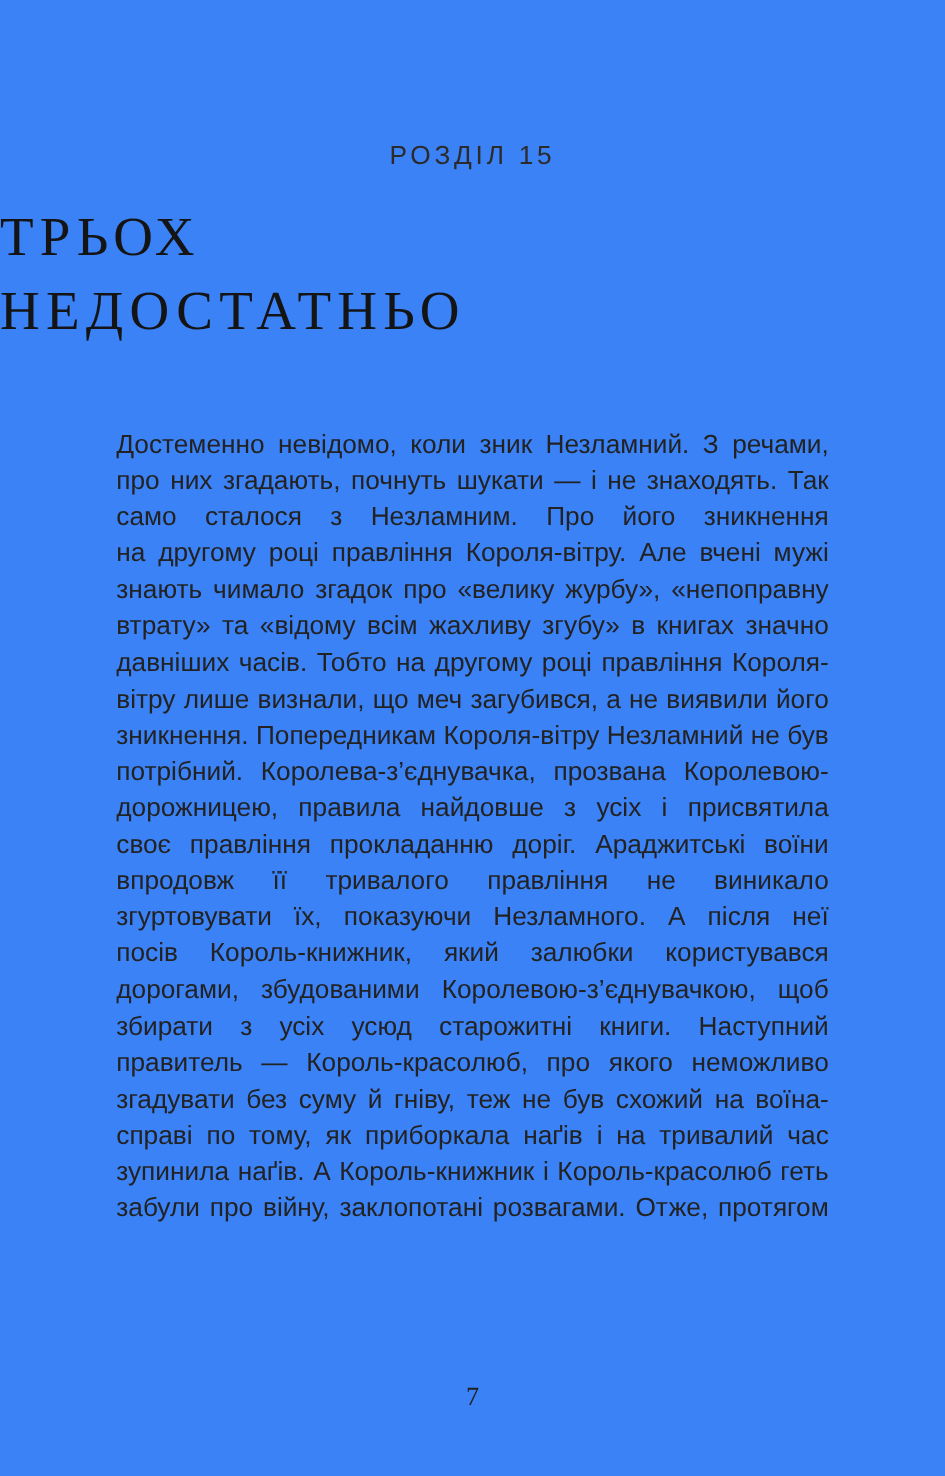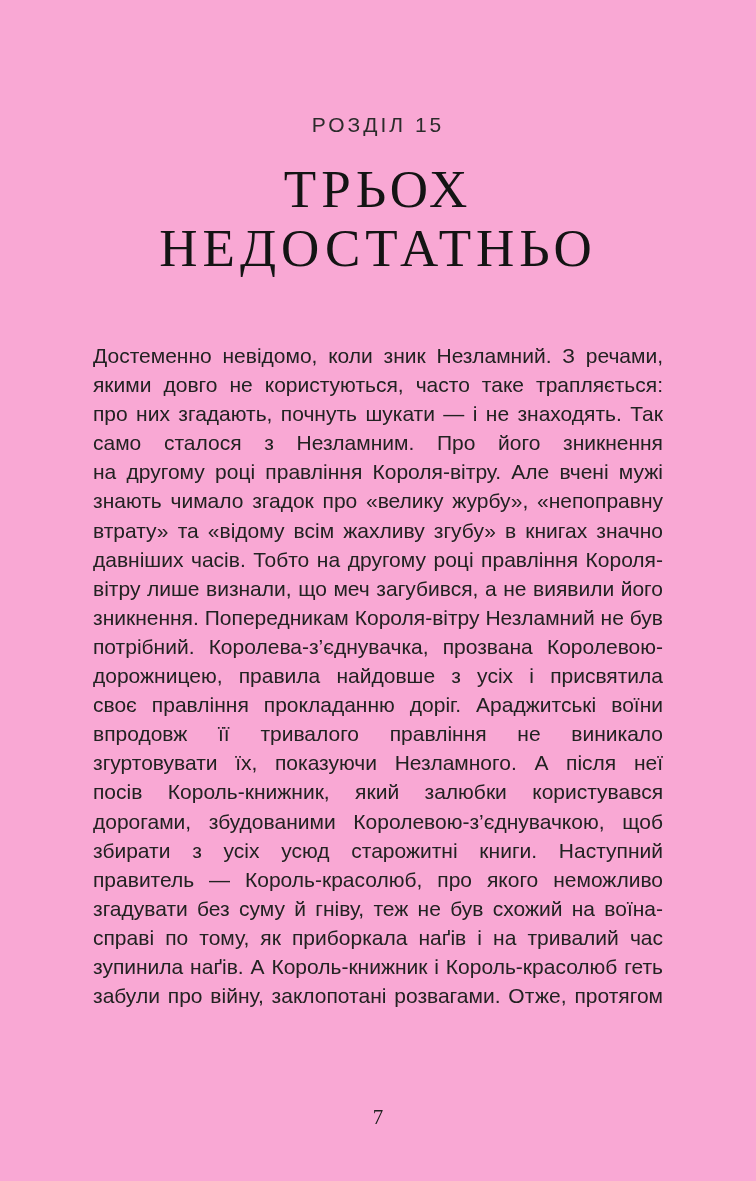--- a/index.html
+++ b/index.html
@@ -2,45 +2,44 @@
 <html><head>
 <meta charset="utf-8">
 <style>
   * { margin: 0; padding: 0; box-sizing: border-box; }
   html, body { background: #ffffff; }
   .page {
     position: relative;
     width: 756px;
     height: 1181px;
     margin: 0 auto;
-    background: #f9a8d4;
+    background: #3b82f6;
     overflow: hidden;
     font-family: "Liberation Sans", sans-serif;
   }
   .chapter-label {
     position: absolute;
     top: 112px;
     left: 0;
     width: 100%;
     text-align: center;
     font-size: 21px;
     line-height: 26px;
     letter-spacing: 3px;
     font-weight: 400;
     color: #2b2b2b;
   }
   .chapter-title {
     position: absolute;
     top: 160px;
     left: 0;
     width: 100%;
-    text-align: center;
     font-family: "Liberation Serif", serif;
     font-weight: 400;
-    font-size: 53px;
+    font-size: 44px;
     line-height: 59px;
     letter-spacing: 5px;
     color: #141414;
   }
   .body-text {
     position: absolute;
     top: 341px;
     left: 93px;
     width: 570px;
     font-size: 21px;
@@ -72,21 +71,20 @@
 
   <div class="chapter-label">РОЗДІЛ 15</div>
 
   <div class="chapter-title">
       <div class="title-line">ТРЬОХ</div>
       <div class="title-line">НЕДОСТАТНЬО</div>
     </div>
 
   <div class="body-text">
       <div class="body-line">Достеменно невідомо, коли зник Незламний. З речами,</div>
-      <div class="body-line">якими довго не користуються, часто таке трапляється:</div>
       <div class="body-line">про них згадають, почнуть шукати — і не знаходять. Так</div>
       <div class="body-line">само сталося з Незламним. Про його зникнення оголосили</div>
       <div class="body-line">на другому році правління Короля-вітру. Але вчені мужі</div>
       <div class="body-line">знають чимало згадок про «велику журбу», «непоправну</div>
       <div class="body-line">втрату» та «відому всім жахливу згубу» в книгах значно</div>
       <div class="body-line">давніших часів. Тобто на другому році правління Короля-</div>
       <div class="body-line">вітру лише визнали, що меч загубився, а не виявили його</div>
       <div class="body-line">зникнення. Попередникам Короля-вітру Незламний не був</div>
       <div class="body-line">потрібний. Королева-з’єднувачка, прозвана Королевою-</div>
       <div class="body-line">дорожницею, правила найдовше з усіх і присвятила</div>

